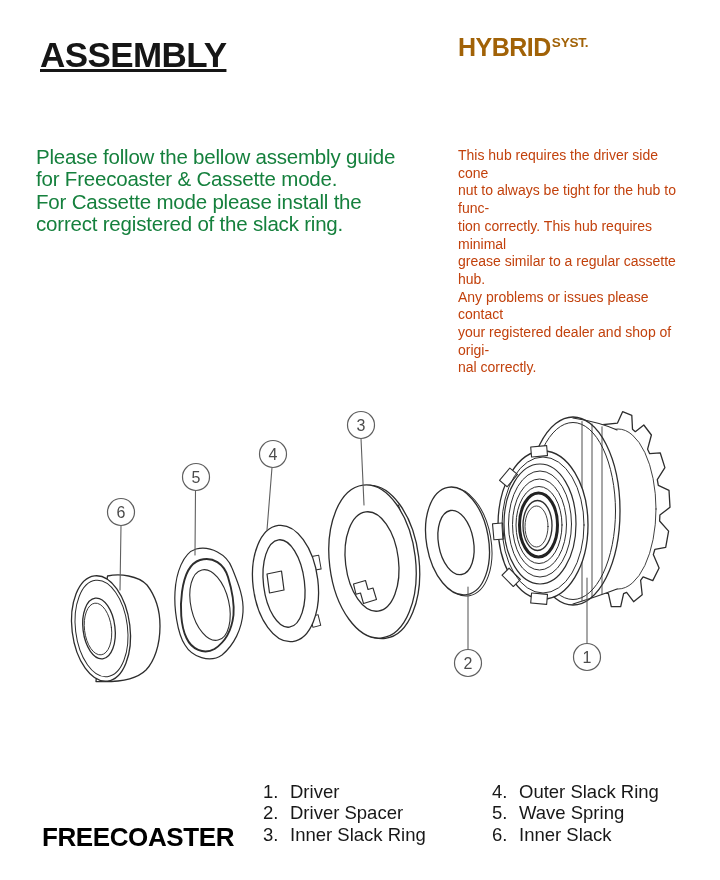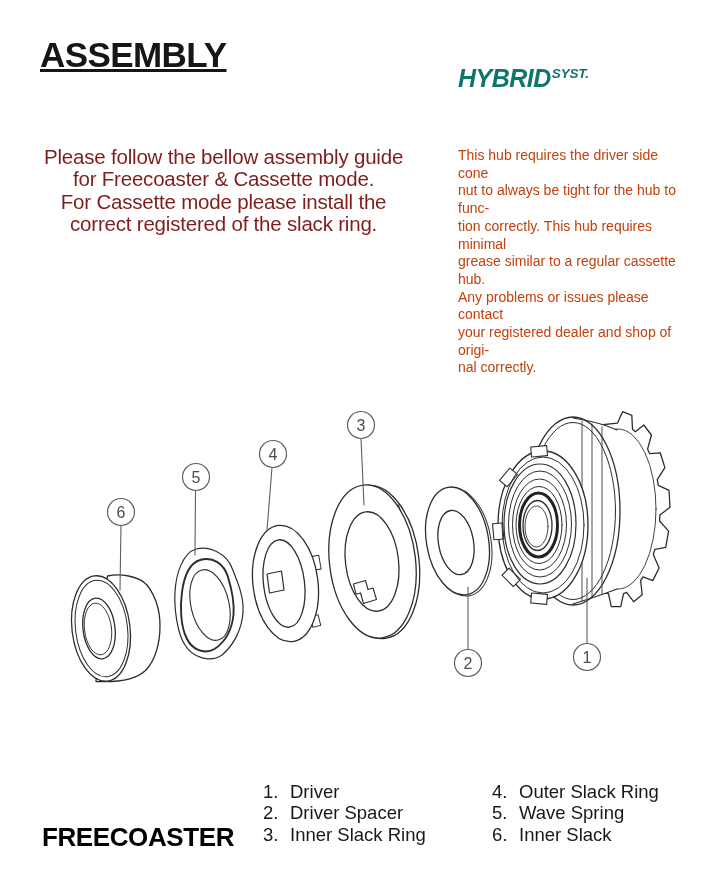--- a/index.html
+++ b/index.html
@@ -8,25 +8,25 @@
     font-family:"Liberation Sans","DejaVu Sans",sans-serif;
     color:#191919;overflow:hidden;
   }
   .abs{position:absolute;}
   
   .title{
     left:40px;top:36px;font-size:35px;line-height:38px;font-weight:700;
     letter-spacing:-0.6px;color:#161616;text-decoration:underline;
   }
   
-  .brand{left:458px;top:64px;font-style:italic;font-weight:700;color:#0f766e;white-space:nowrap;}
+  .brand{left:458px;top:33px;font-weight:700;color:#a16207;white-space:nowrap;}
   .brand .main{font-size:25px;letter-spacing:-0.5px;}
   .brand .suffix{font-size:13.5px;letter-spacing:-0.2px;position:relative;top:-9px;margin-left:1px;}
   
-  .intro{left:44px;top:146px;font-size:20.5px;line-height:22.3px;letter-spacing:-0.2px;color:#7f1d1d;text-align:center;}
+  .intro{left:36px;top:146px;font-size:20.5px;line-height:22.3px;letter-spacing:-0.2px;color:#15803d;}
   
   .note{left:458px;top:147px;width:218px;font-size:14px;line-height:17.7px;color:#c2410c;}
   
   .diagram{left:0px;top:393px;width:720px;height:330px;}
   
   .mode{left:42px;top:822px;font-size:26px;font-weight:700;letter-spacing:-0.4px;color:#000000;}
   .legend-col{top:781px;font-size:18.5px;line-height:21.3px;color:#181818;}
   .legend-col.c1{left:263px;}
   .legend-col.c2{left:492px;}
   .legend-row{display:flex;}

